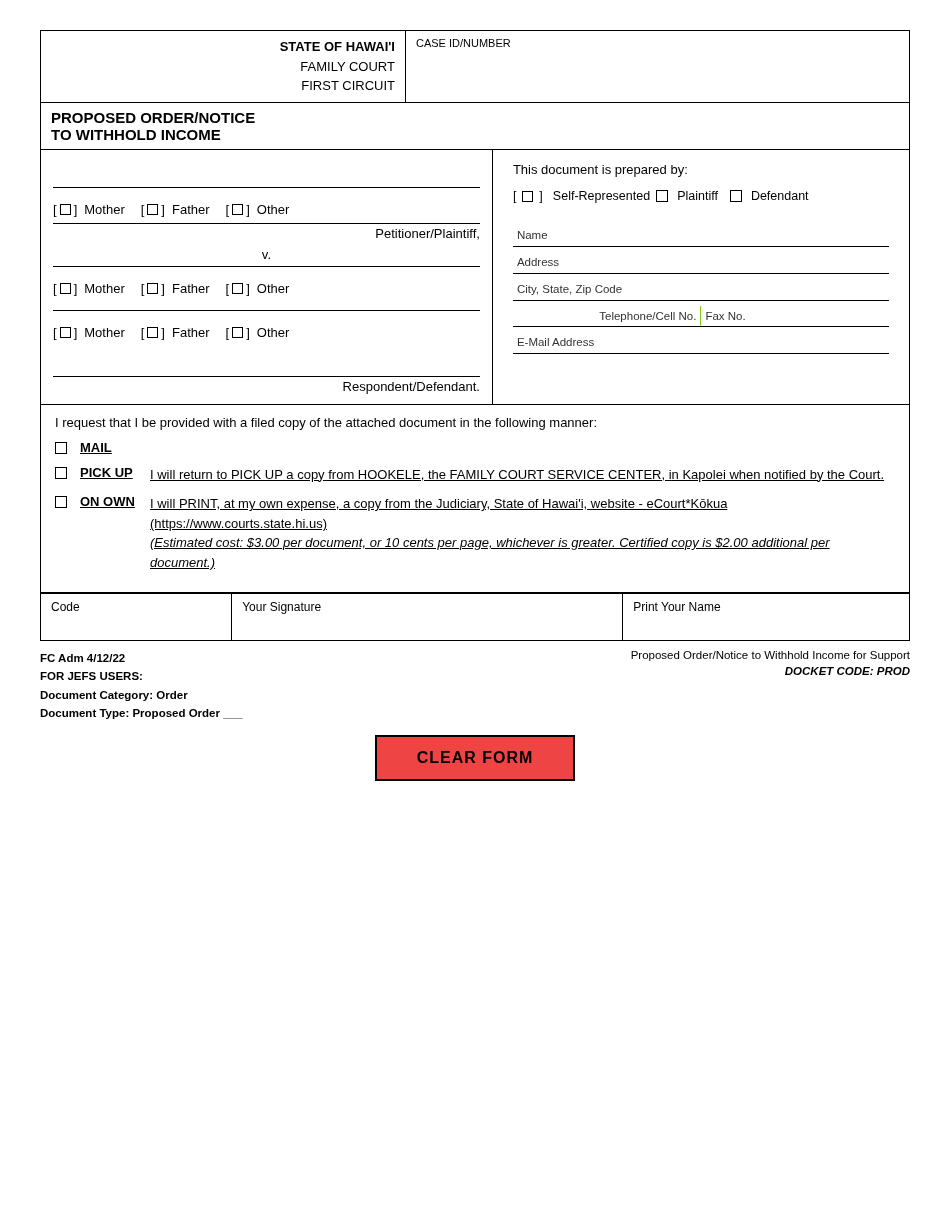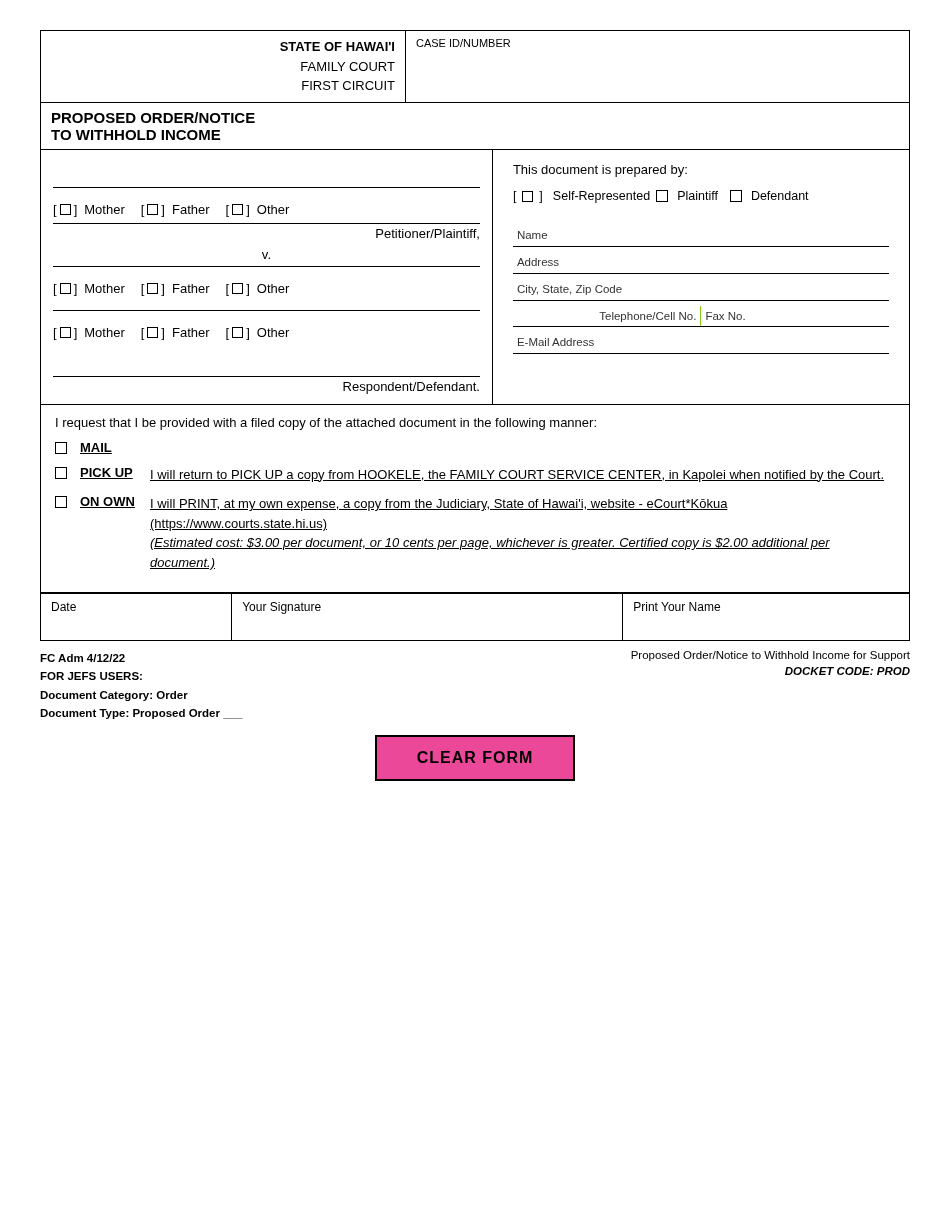--- a/index.html
+++ b/index.html
@@ -145,21 +145,21 @@
       text-align: right;
       font-size: 11.5px;
     }
 
     
     .clear-form-container {
       text-align: center;
       margin-top: 12px;
     }
     .clear-form-btn {
-      background-color: #ec4899;
+      background-color: #ef4444;
       border: 2px solid #000;
       padding: 12px 40px;
       font-size: 16px;
       font-weight: bold;
       cursor: pointer;
       letter-spacing: 1px;
       font-family: Arial, Helvetica, sans-serif;
     }
 
     .checkbox-inline {
@@ -419,21 +419,21 @@
         <span>I will PRINT, at my own expense, a copy from the Judiciary, State of Hawai'i, website - eCourt*Kōkua (https://www.courts.state.hi.us)</span><br>
         <span class="italic-text">(Estimated cost: $3.00 per document, or 10 cents per page, whichever is greater. Certified copy is $2.00 additional per document.)</span><br>
       </span>
     </div>
   </div>
 
   <table class="signature-section">
     <tbody>
         <tr>
       <td style="width:22%;">
-        <span class="sig-label">Date</span>
+        <span class="sig-label">Code</span>
       </td>
       <td style="width:45%;">
         <span class="sig-label">Your Signature</span>
       </td>
       <td style="width:33%;">
         <span class="sig-label">Print Your Name</span>
       </td>
     </tr>
   </tbody>
     </table>

